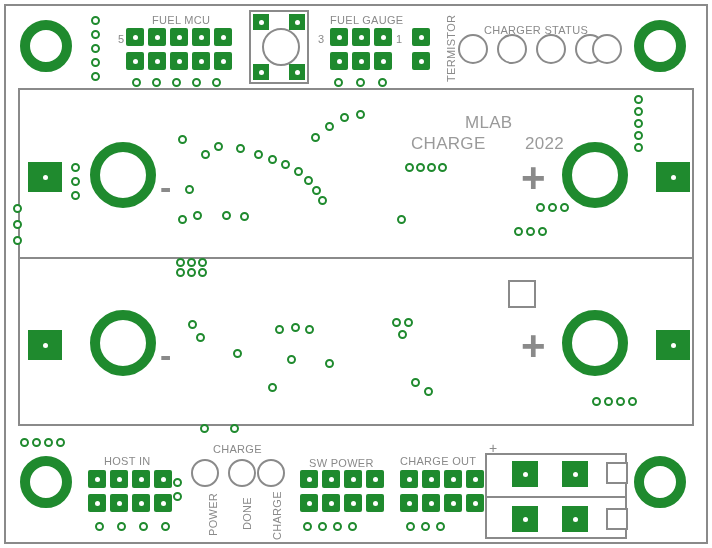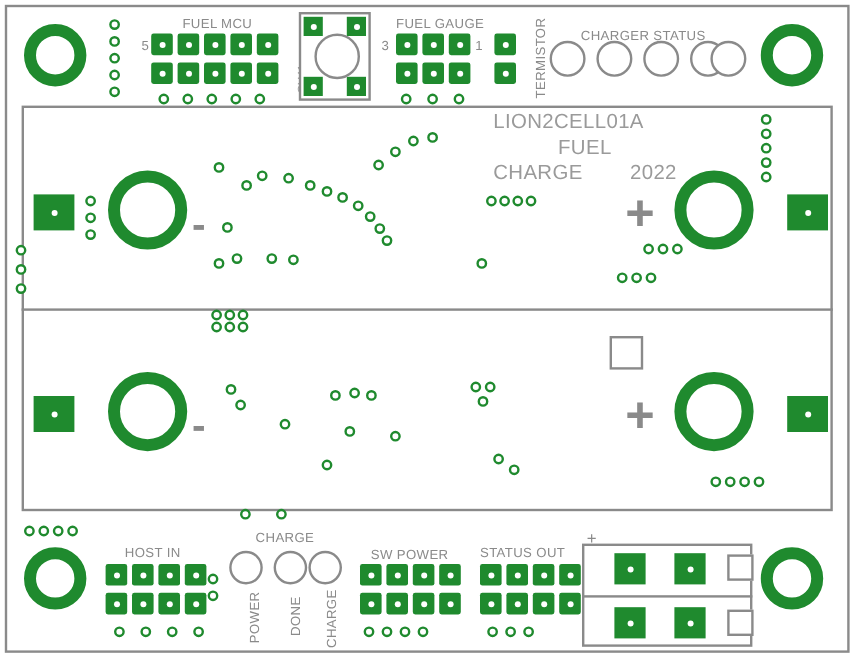--- a/index.html
+++ b/index.html
@@ -53,22 +53,21 @@
     </div>
   <div class="padsq" style="left:656px;top:330px;width:34px;height:30px;">
       <i></i>
     </div>
 
   <div class="minus" style="left:160px;top:170px;">-</div>
   <div class="plus" style="left:521px;top:157px;">+</div>
   <div class="minus" style="left:160px;top:338px;">-</div>
   <div class="plus" style="left:521px;top:325px;">+</div>
 
-  <div class="lbl big" style="left:411px;top:92px;">LION2CELL01A</div>
-  <div class="lbl big" style="left:465px;top:113px;">FUEL</div>
+  <div class="lbl big" style="left:465px;top:113px;">MLAB</div>
   <div class="lbl big" style="left:411px;top:134px;">CHARGE</div>
   <div class="lbl big" style="left:525px;top:134px;">2022</div>
 
   <div class="lbl" style="left:152px;top:14px;">FUEL MCU</div>
   <div class="lbl" style="left:118px;top:33px;">5</div>
   <div class="lbl" style="left:223px;top:33px;">1</div>
   <div class="hdr" style="left:126px;top:28px;">
     <div class="padsq" style="left:0px;top:0px;width:18px;height:18px;">
         <i></i>
       </div>
@@ -319,21 +318,21 @@
       </div>
     <div class="padsq" style="left:66px;top:24px;width:18px;height:18px;">
         <i></i>
       </div>
   </div>
   <div class="via" style="left:303px;top:522px;width:9px;height:9px;"></div>
   <div class="via" style="left:318px;top:522px;width:9px;height:9px;"></div>
   <div class="via" style="left:333px;top:522px;width:9px;height:9px;"></div>
   <div class="via" style="left:348px;top:522px;width:9px;height:9px;"></div>
 
-  <div class="lbl" style="left:400px;top:455px;">STATUS OUT</div>
+  <div class="lbl" style="left:400px;top:455px;">CHARGE OUT</div>
   <div class="hdr" style="left:400px;top:470px;">
     <div class="padsq" style="left:0px;top:0px;width:18px;height:18px;">
         <i></i>
       </div>
     <div class="padsq" style="left:22px;top:0px;width:18px;height:18px;">
         <i></i>
       </div>
     <div class="padsq" style="left:44px;top:0px;width:18px;height:18px;">
         <i></i>
       </div>

